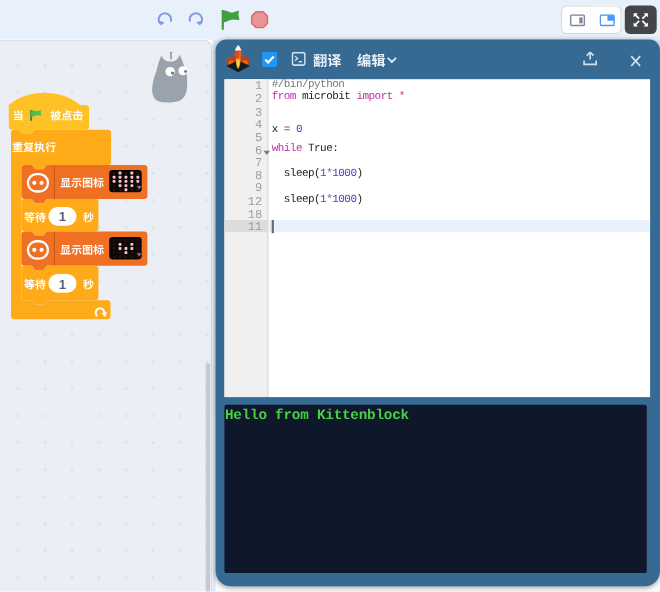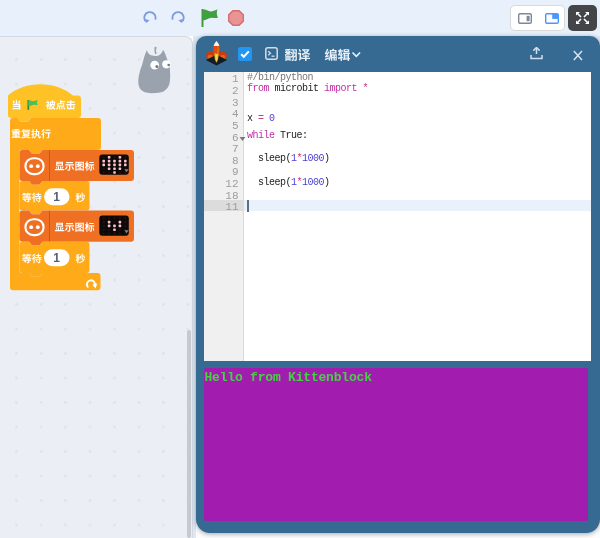--- a/index.html
+++ b/index.html
@@ -19,21 +19,21 @@
   .titlebar{position:absolute;left:0;top:0;width:100%;height:36px;color:#e9f2fa;}
   .editor{position:absolute;left:7.5px;top:35.5px;width:387px;height:289px;background:#fff;overflow:hidden;
     font-family:"Liberation Mono",monospace;font-size:10px;line-height:12px;letter-spacing:-0.5px;}
   .gutter{position:absolute;left:0;top:0;width:39px;height:100%;background:#f0f0f0;border-right:1px solid #d9d9d9;}
   .gutline{position:absolute;width:35px;text-align:right;color:#9d9d9d;font-size:11px;letter-spacing:0;}
   .activeline{position:absolute;left:40px;top:128.3px;width:347px;height:11.7px;background:#e9f2fc;}
   .activegut{position:absolute;left:0;top:128.3px;width:40px;height:11.7px;background:#dcdcdc;}
   .codeline{position:absolute;left:43.5px;white-space:pre;color:#232323;}
   .cursor{position:absolute;left:43px;top:128.3px;width:2px;height:12px;background:#5f6f7f;}
   .k{color:#c12fa5;margin-top:12px;} .o{color:#c0427e;} .n{color:#4a3fd3;} .c{color:#777777;text-align:right;}
-  .terminal{position:absolute;left:8px;top:332px;width:384px;height:152.5px;background:#a21caf;border-radius:2px;
+  .terminal{position:absolute;left:8px;top:332px;width:384px;height:152.5px;background:#0f172a;border-radius:2px;
     font-family:"Liberation Mono",monospace;font-size:13px;font-weight:bold;letter-spacing:-0.2px;color:#46d145;}
   .term-text{position:absolute;left:0.5px;top:2px;}
   .sbtn{position:absolute;top:5px;height:26px;background:#fff;border:1px solid #d9d9d9;box-sizing:border-box;}
   .sbtn1{left:510px;width:28px;border-radius:5px 0 0 5px;}
   .sbtn2{left:537px;width:28px;border-radius:0 5px 5px 0;border-left:none;}
   .sbtn3{position:absolute;left:568px;top:5px;width:29px;height:26px;background:#434549;border-radius:5px;}
 </style>
 </head>
 <body>
 <div id="app">

